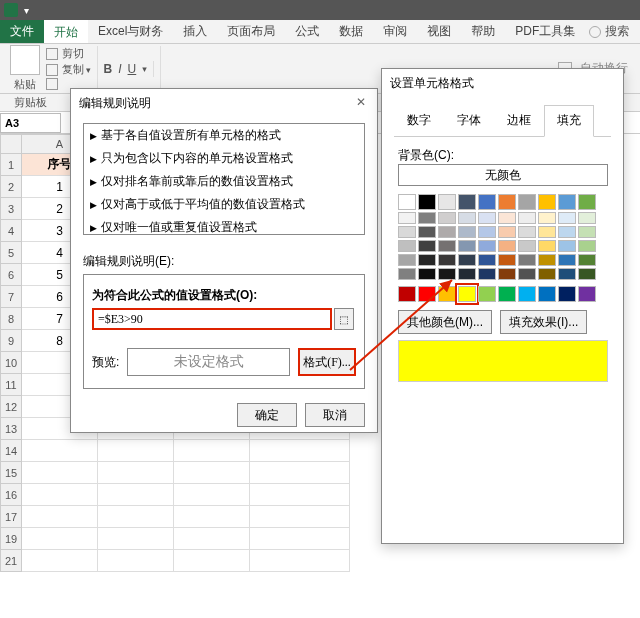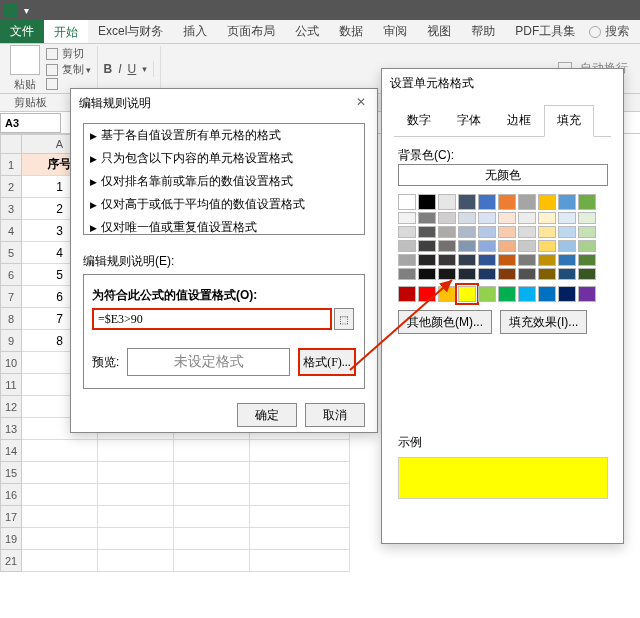--- a/index.html
+++ b/index.html
@@ -447,21 +447,20 @@
           <div class="swatch" style="background:#00b0f0;"></div>
           <div class="swatch" style="background:#0070c0;"></div>
           <div class="swatch" style="background:#002060;"></div>
           <div class="swatch" style="background:#7030a0;"></div>
         </div>
       </div>
     <div class="d2-btns">
       <button class="d2-btn">其他颜色(M)...</button>
       <button class="d2-btn">填充效果(I)...</button>
     </div>
-    <div class="sample-label">示例</div>
     <div class="sample-box"></div>
   </div>
 </div>
 
 <svg class="arrow-svg" width="140" height="130">
   <defs>
       <marker id="ah" markerWidth="8" markerHeight="8" refX="6" refY="3" orient="auto">
         <path d="M0,0 L6,3 L0,6 Z" fill="#d20"></path>
       </marker>
     </defs>

